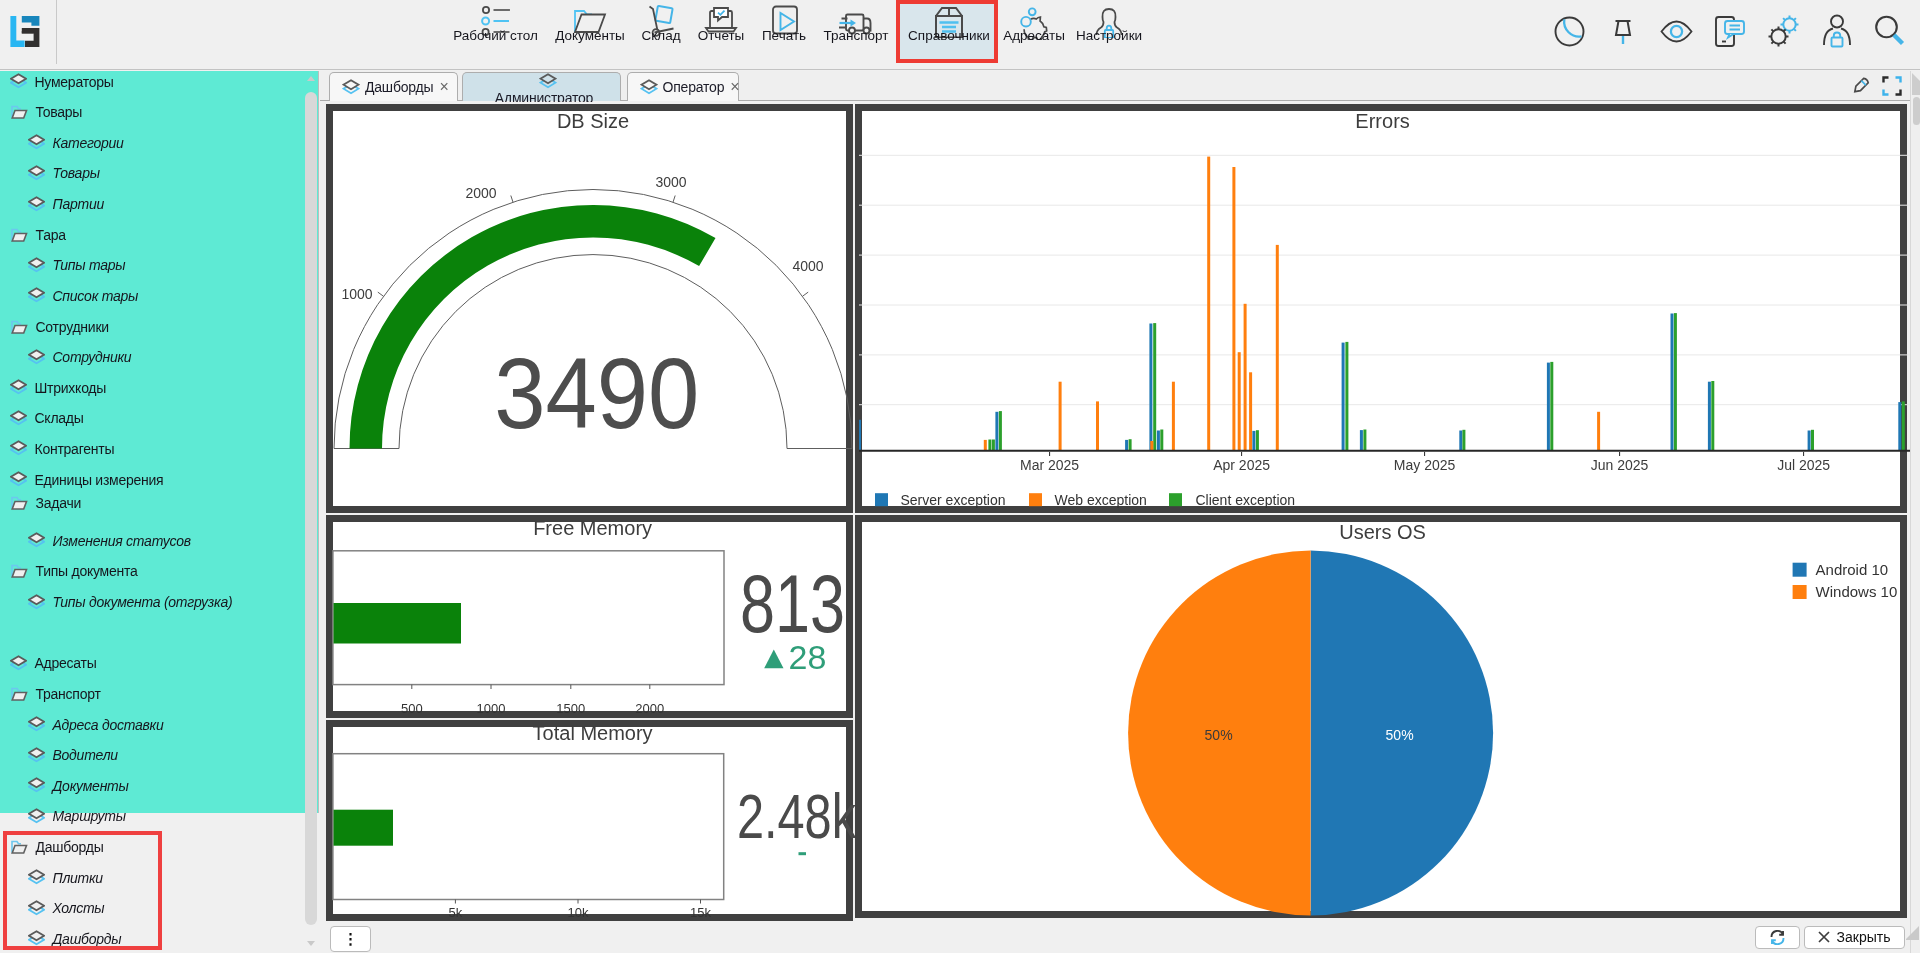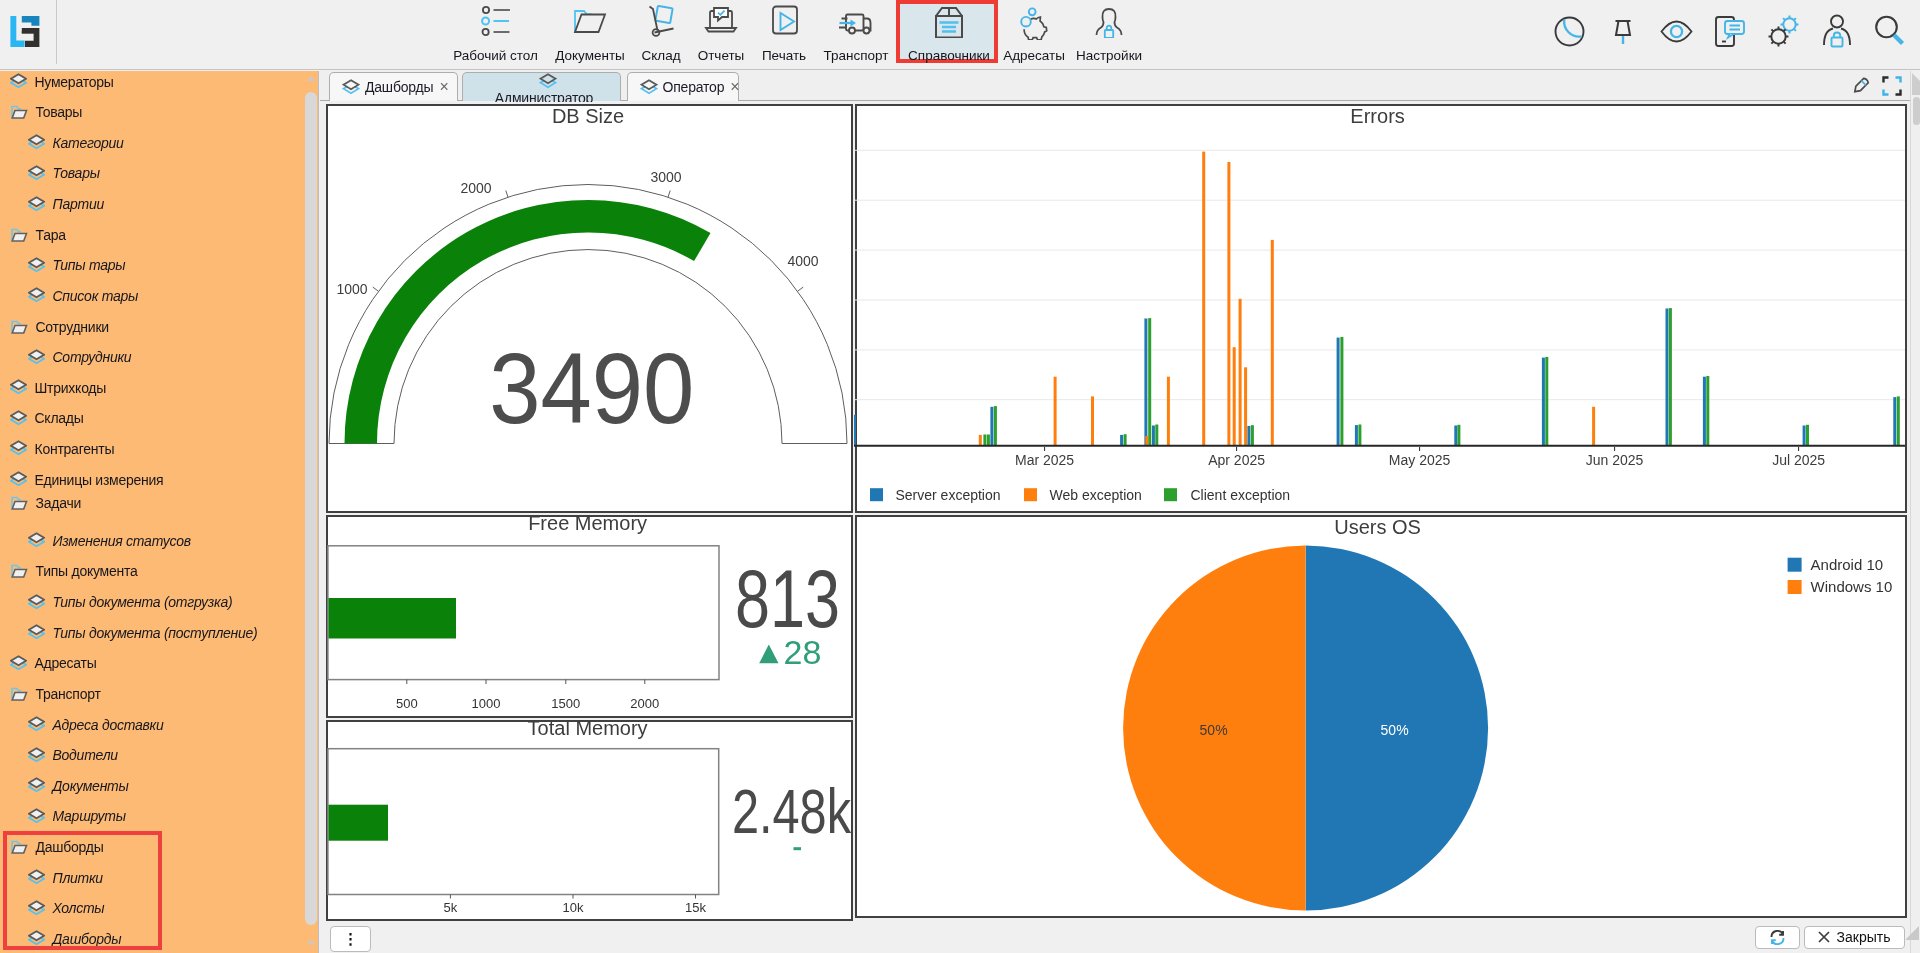--- a/index.html
+++ b/index.html
@@ -4,41 +4,41 @@
 <style>
 * { margin:0; padding:0; box-sizing:border-box; }
 html,body { width:1920px; height:953px; overflow:hidden; font-family:"Liberation Sans", sans-serif; background:#f0f0f0; }
 #page { position:absolute; left:0; top:0; width:1920px; height:953px; background:#f0f0f0; }
 .abs { position:absolute; }
 
 #topbar { position:absolute; left:0; top:0; width:1920px; height:69.5px; background:#f0f0f0; border-bottom:1px solid #c3c3c3; }
 #logosep { position:absolute; left:56px; top:0; width:1px; height:64px; background:#c9c9c9; }
 .titem { position:absolute; top:0; height:62px; text-align:center; color:#16161d; font-size:13.5px; }
 .titem .ticon { position:absolute; left:50%; transform:translateX(-50%); top:4px; }
-.titem .tlabel { position:absolute; left:50%; transform:translateX(-50%); top:48px; white-space:nowrap;text-align:center; }
+.titem .tlabel { position:absolute; left:50%; transform:translateX(-50%); top:28px; white-space:nowrap;text-align:center; }
 #active-item { position:absolute; left:896px; top:0px; width:102px; height:63px; background:#d9e6ec; border:4px solid #ee3b33; }
 
-#sidebar { position:absolute; left:0; top:71px; width:319px; height:882px; background:#fdba74; border-right:1px solid #bdbdbd;padding-left:36px; }
+#sidebar { position:absolute; left:0; top:71px; width:319px; height:742px; background:#5eead4; border-right:1px solid #bdbdbd;padding-left:36px; }
 .trow { position:absolute; left:0; height:31px; display:flex; align-items:center; color:#16161d; font-size:14px; letter-spacing:-0.25px; white-space:nowrap; }
 .trow svg { flex:0 0 auto; }
 .trow.l0 { padding-left:10px; }
 .trow.l1 { padding-left:28px;font-style:italic; }
 .trow .txt { margin-left:7.5px; }
 #sb-thumb { position:absolute; left:305px; top:21px; width:12px; height:833px; background:#d8d8d8; border-radius:6px; }
 #redrect { position:absolute; left:3px; top:760px; width:159px; height:119px; border:4px solid #ef4040; }
 
 #tabstrip { position:absolute; left:320px; top:71px; width:1590px; height:30px; background:#efefef; border-bottom:1px solid #ababab; }
 .tab { position:absolute; top:1px; height:29px; background:#f7f7f7; border:1px solid #adadad; border-bottom:none; border-radius:5px 5px 0 0; display:flex; align-items:center; font-size:14px; letter-spacing:-0.2px; color:#1c1c28; }
 .tab.active { background:#cfe1e9;flex-direction:column; }
 .tab svg { margin-left:12px; flex:0 0 auto; }
 .tab .ttxt { margin-left:5px; }
 .tab .tx { margin-left:6px; margin-right:10px; color:#6a6a6a; font-size:16px; }
 
 #content { position:absolute; left:320px; top:102px; width:1590px; height:851px; background:#f0f0f0; }
-.panel { position:absolute; background:#fff; border:2px solid #404040;padding-left:15px; }
+.panel { position:absolute; background:#fff; border:7px solid #404040;padding-left:15px; }
 
 .btn { position:absolute; background:#fff; border:1px solid #bbb; border-radius:4px; display:flex; align-items:center; justify-content:center; font-size:14px; color:#111; }
 
 #rightstrip { position:absolute; left:1910px; top:71px; width:10px; height:882px; background:#efefef; border-left:1px solid #d8d8d8; }
 </style>
 </head>
 <body>
 <div id="page">
   <div id="topbar">
     <svg class="abs" style="left:10px;top:16px" width="30" height="32" viewBox="0 0 30 32">
@@ -285,27 +285,20 @@
           <path d="M2.2 14 L5 6.5 H16.5 L13.7 14 Z" fill="#f0f0f0" stroke="#606060" stroke-width="1.6"></path>
         </svg>
         <span class="txt">Типы документа</span>
       </div>
     <div class="trow l1" style="top:515.5px">
         <svg width="17" height="17" viewBox="0 0 17 17" fill="none">
           <path d="M8.5 5.2 L16 9.7 L8.5 14.2 L1 9.7 Z" stroke="#56c2f1" stroke-width="1.8"></path>
           <path d="M8.5 1.2 L16 5.7 L8.5 10.2 L1 5.7 Z" fill="#f0f0f0" stroke="#5a5a5a" stroke-width="1.8"></path>
         </svg>
         <span class="txt">Типы документа (отгрузка)</span>
-      </div>
-    <div class="trow l1" style="top:546.2px">
-        <svg width="17" height="17" viewBox="0 0 17 17" fill="none">
-          <path d="M8.5 5.2 L16 9.7 L8.5 14.2 L1 9.7 Z" stroke="#56c2f1" stroke-width="1.8"></path>
-          <path d="M8.5 1.2 L16 5.7 L8.5 10.2 L1 5.7 Z" fill="#f0f0f0" stroke="#5a5a5a" stroke-width="1.8"></path>
-        </svg>
-        <span class="txt">Типы документа (поступление)</span>
       </div>
     <div class="trow l0" style="top:576.8px">
         <svg width="17" height="17" viewBox="0 0 17 17" fill="none">
           <path d="M8.5 5.2 L16 9.7 L8.5 14.2 L1 9.7 Z" stroke="#56c2f1" stroke-width="1.8"></path>
           <path d="M8.5 1.2 L16 5.7 L8.5 10.2 L1 5.7 Z" fill="#f0f0f0" stroke="#5a5a5a" stroke-width="1.8"></path>
         </svg>
         <span class="txt">Адресаты</span>
       </div>
     <div class="trow l0" style="top:607.4px">
         <svg width="18" height="16" viewBox="0 0 18 16" fill="none">

